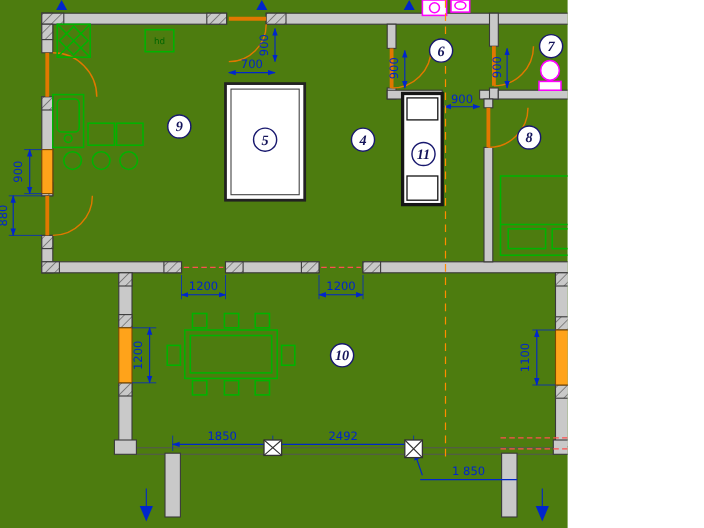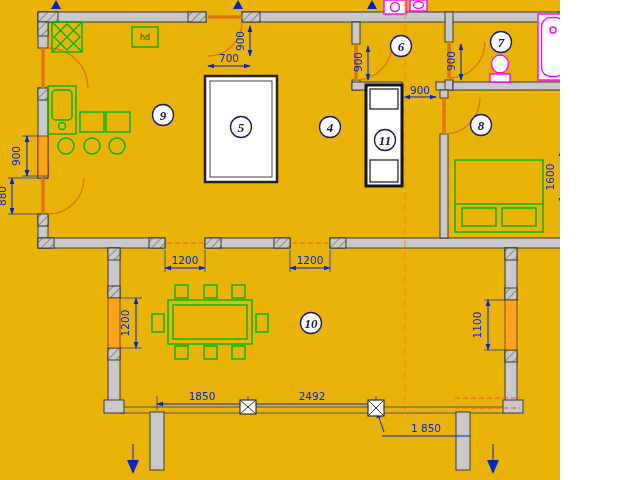--- a/index.html
+++ b/index.html
@@ -1,16 +1,16 @@
 <!DOCTYPE html>
 <html><head>
 <meta charset="utf-8">
 <style>
   html,body{margin:0;padding:0;background:#ffffff;}
-  .canvas{width:560px;height:480px;background:#eab308;position:relative;overflow:hidden;
+  .canvas{width:516px;height:480px;background:#4d7c0f;position:relative;overflow:hidden;
           font-family:"Liberation Sans",sans-serif;}
   svg{display:block;}
   .wall{fill:#c9c9c9;stroke:#3a3a3a;stroke-width:1;}
   .hatch{fill:url(#hatchpat);stroke:#3a3a3a;stroke-width:1;}
   .window{fill:#ffa31a;stroke:#7a4a00;stroke-width:1;}
   .door{stroke:#e07800;stroke-width:1.3;fill:none;}
   .leaf{stroke:#e07800;stroke-width:3.5;fill:none;}
   .furn{stroke:#00b400;stroke-width:1.4;fill:none;}
   .sani{stroke:#ff00ff;stroke-width:1.4;fill:#ffffff;}
   .dimline{stroke:#0026cc;stroke-width:1;fill:none;}

